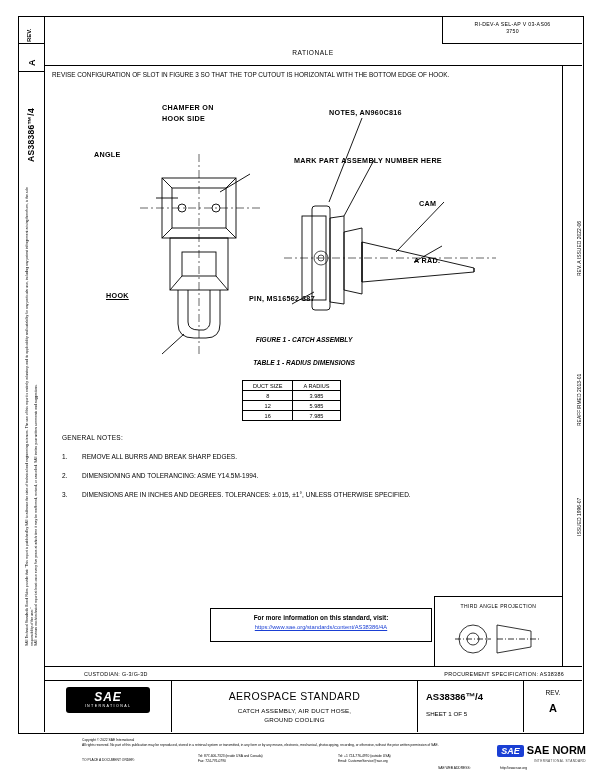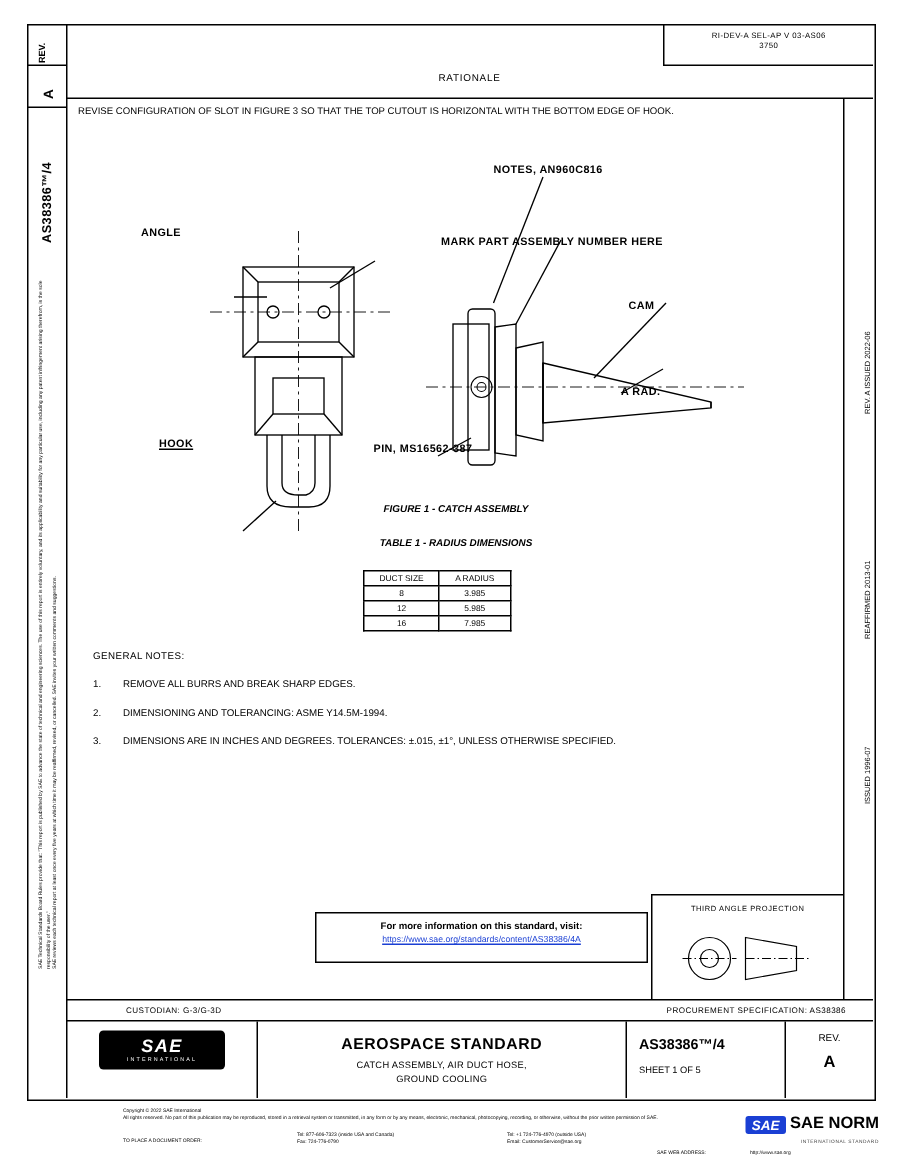--- a/index.html
+++ b/index.html
@@ -46,21 +46,21 @@
   
   .custbar{position:absolute;left:44px;top:666px;width:538px;height:15px;border-bottom:1.2px solid #000;border-top:1.2px solid #000;box-sizing:border-box;}
   .custbar .l{position:absolute;left:40px;top:4px;font-size:5.4px;letter-spacing:.3px;}
   .custbar .r{position:absolute;right:18px;top:4px;font-size:5.4px;letter-spacing:.3px;}
   
   .tb{position:absolute;left:44px;top:681px;width:538px;height:51px;box-sizing:border-box;}
   .tb .c1{position:absolute;left:0;top:0;width:128px;height:51px;border-right:1.2px solid #000;box-sizing:border-box;}
   .tb .c2{position:absolute;left:128px;top:0;width:246px;height:51px;border-right:1.2px solid #000;box-sizing:border-box;text-align:center;}
   .tb .c3{position:absolute;left:374px;top:0;width:106px;height:51px;border-right:1.2px solid #000;box-sizing:border-box;}
   .tb .c4{position:absolute;left:480px;top:0;width:58px;height:51px;box-sizing:border-box;text-align:center;}
-  .tb .as{font-size:10.5px;font-weight:bold;letter-spacing:.4px;margin-top:9px;}
+  .tb .as{font-size:10.5px;font-weight:normal;letter-spacing:.4px;margin-top:9px;}
   .tb .sub{font-size:6.2px;margin-top:5px;letter-spacing:.2px;}
   .tb .sub2{font-size:6.2px;margin-top:2px;letter-spacing:.2px;}
   .tb .doc{font-size:9.5px;font-weight:bold;margin:10px 0 0 8px;}
   .tb .sheet{font-size:6.2px;margin:8px 0 0 8px;}
   .tb .revl{font-size:6.6px;margin-top:8px;}
   .tb .revv{font-size:11px;font-weight:bold;margin-top:6px;}
   
   .saelogo{position:absolute;left:22px;top:6px;width:84px;height:26px;background:#000;border-radius:3px;color:#fff;text-align:center;}
   .saelogo .s1{font-size:12px;font-weight:bold;font-style:italic;letter-spacing:1px;margin-top:3px;}
   .saelogo .s2{font-size:3.6px;letter-spacing:1.4px;margin-top:0px;}
@@ -160,20 +160,22 @@
         </g>
 
         <line x1="318" y1="52" x2="285" y2="136"></line>
         <line x1="330" y1="94" x2="300" y2="150"></line>
         <line x1="400" y1="136" x2="352" y2="186"></line>
         <line x1="398" y1="180" x2="370" y2="196"></line>
         <line x1="248" y1="238" x2="270" y2="226"></line>
       </g>
     </svg>
 
+    <div class="lbl bold" style="left:118px;top:36px;width:110px;line-height:11px;"><span style="white-space:pre-line">CHAMFER ON
+HOOK SIDE</span></div>
     <div class="lbl bold" style="left:50px;top:84px;">ANGLE</div>
     <div class="lbl bold" style="left:62px;top:225px;text-decoration:underline;">HOOK</div>
     <div class="lbl bold" style="left:205px;top:228px;">PIN, MS16562-387</div>
     <div class="lbl bold" style="left:285px;top:42px;">NOTES, AN960C816</div>
     <div class="lbl bold" style="left:250px;top:90px;">MARK PART ASSEMBLY NUMBER HERE</div>
     <div class="lbl bold" style="left:375px;top:133px;">CAM</div>
     <div class="lbl bold" style="left:370px;top:190px;">A RAD.</div>
 
     <div class="cap" style="left:150px;top:270px;width:220px;">FIGURE 1 - CATCH ASSEMBLY</div>
     <div class="cap" style="left:150px;top:293px;width:220px;">TABLE 1 - RADIUS DIMENSIONS</div>

